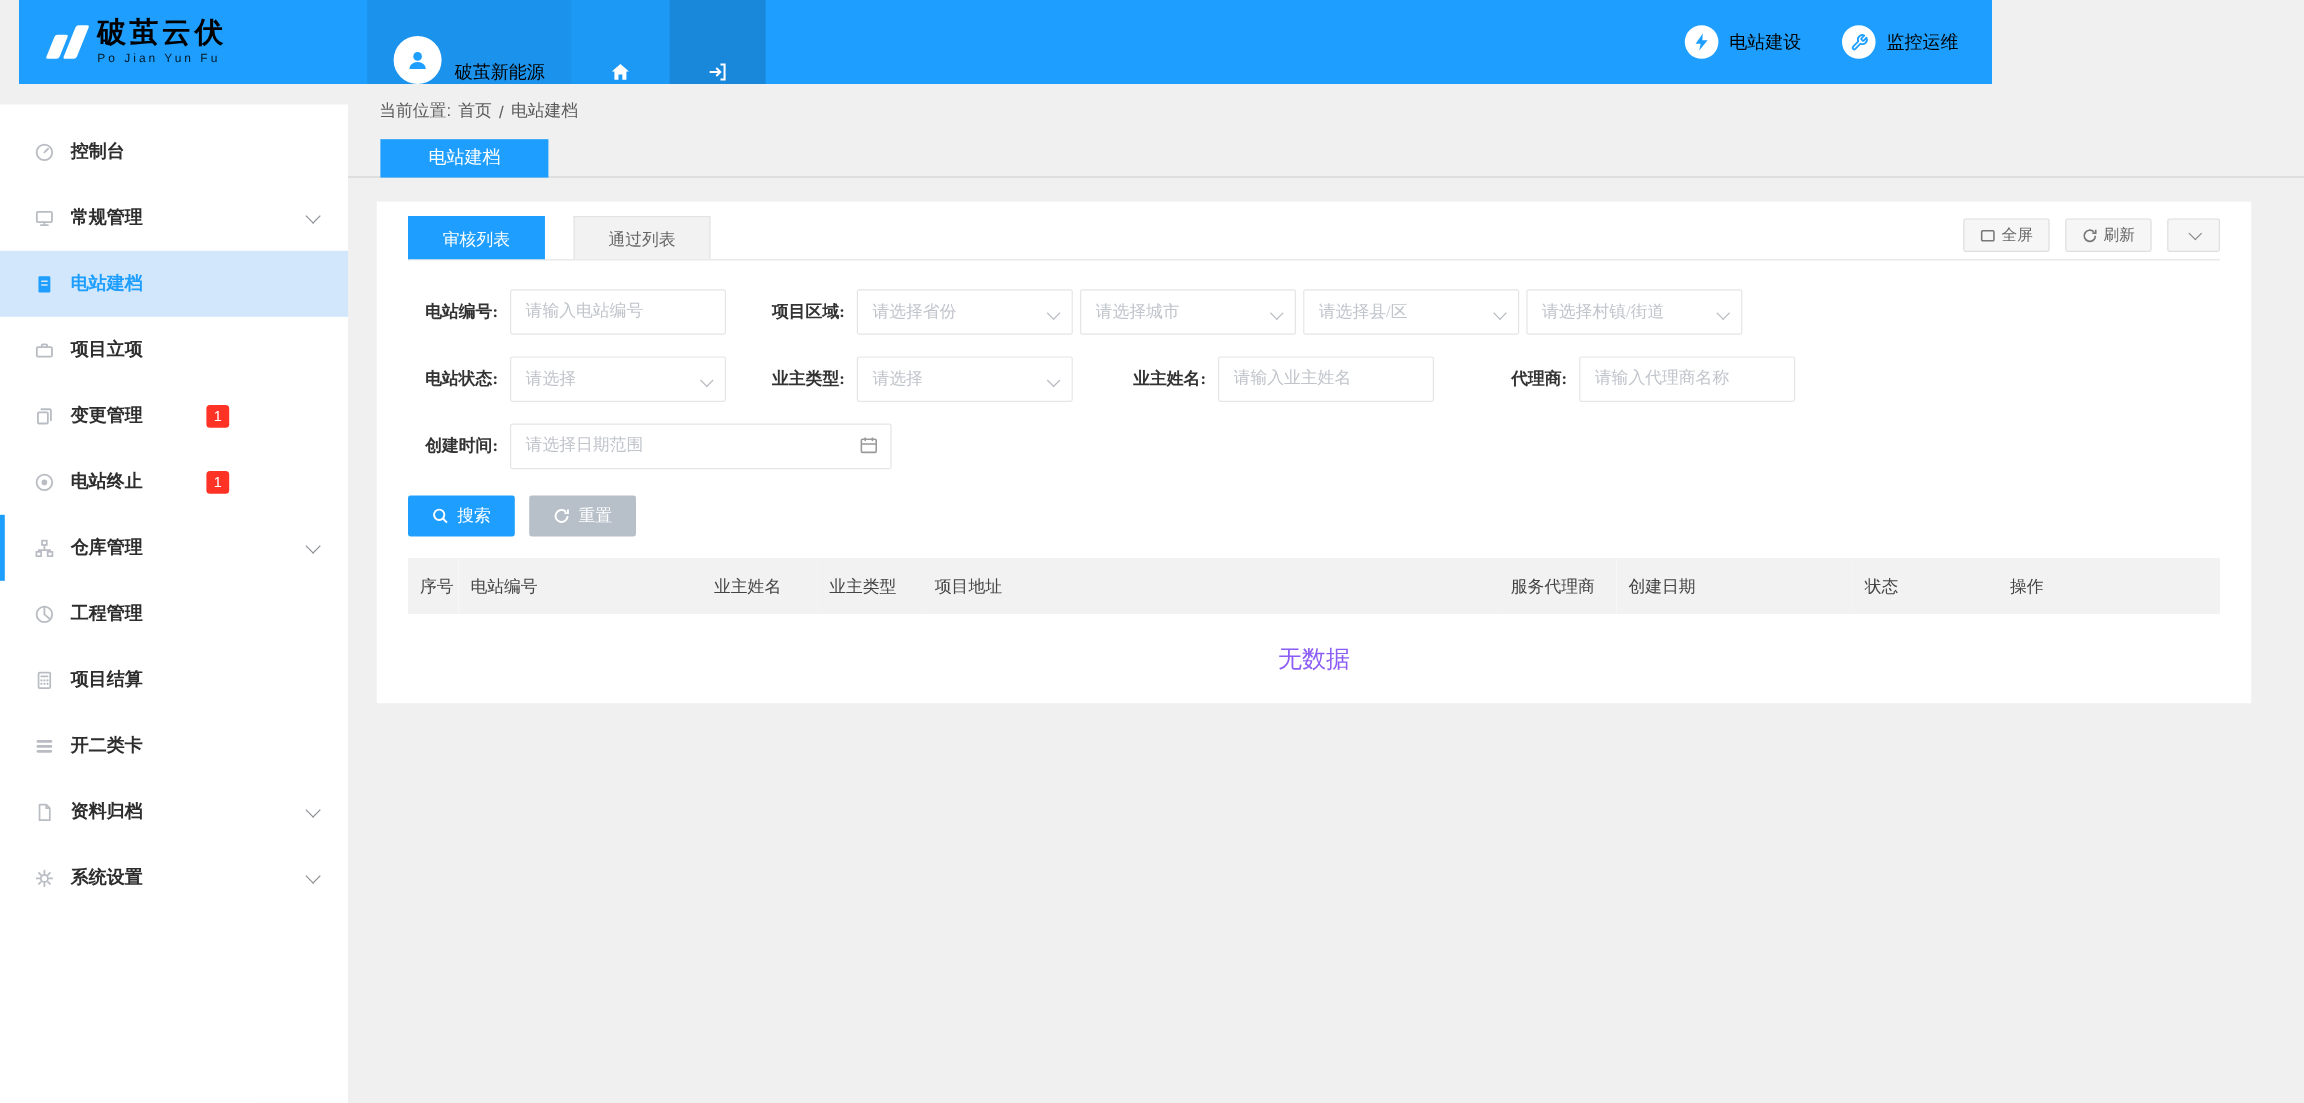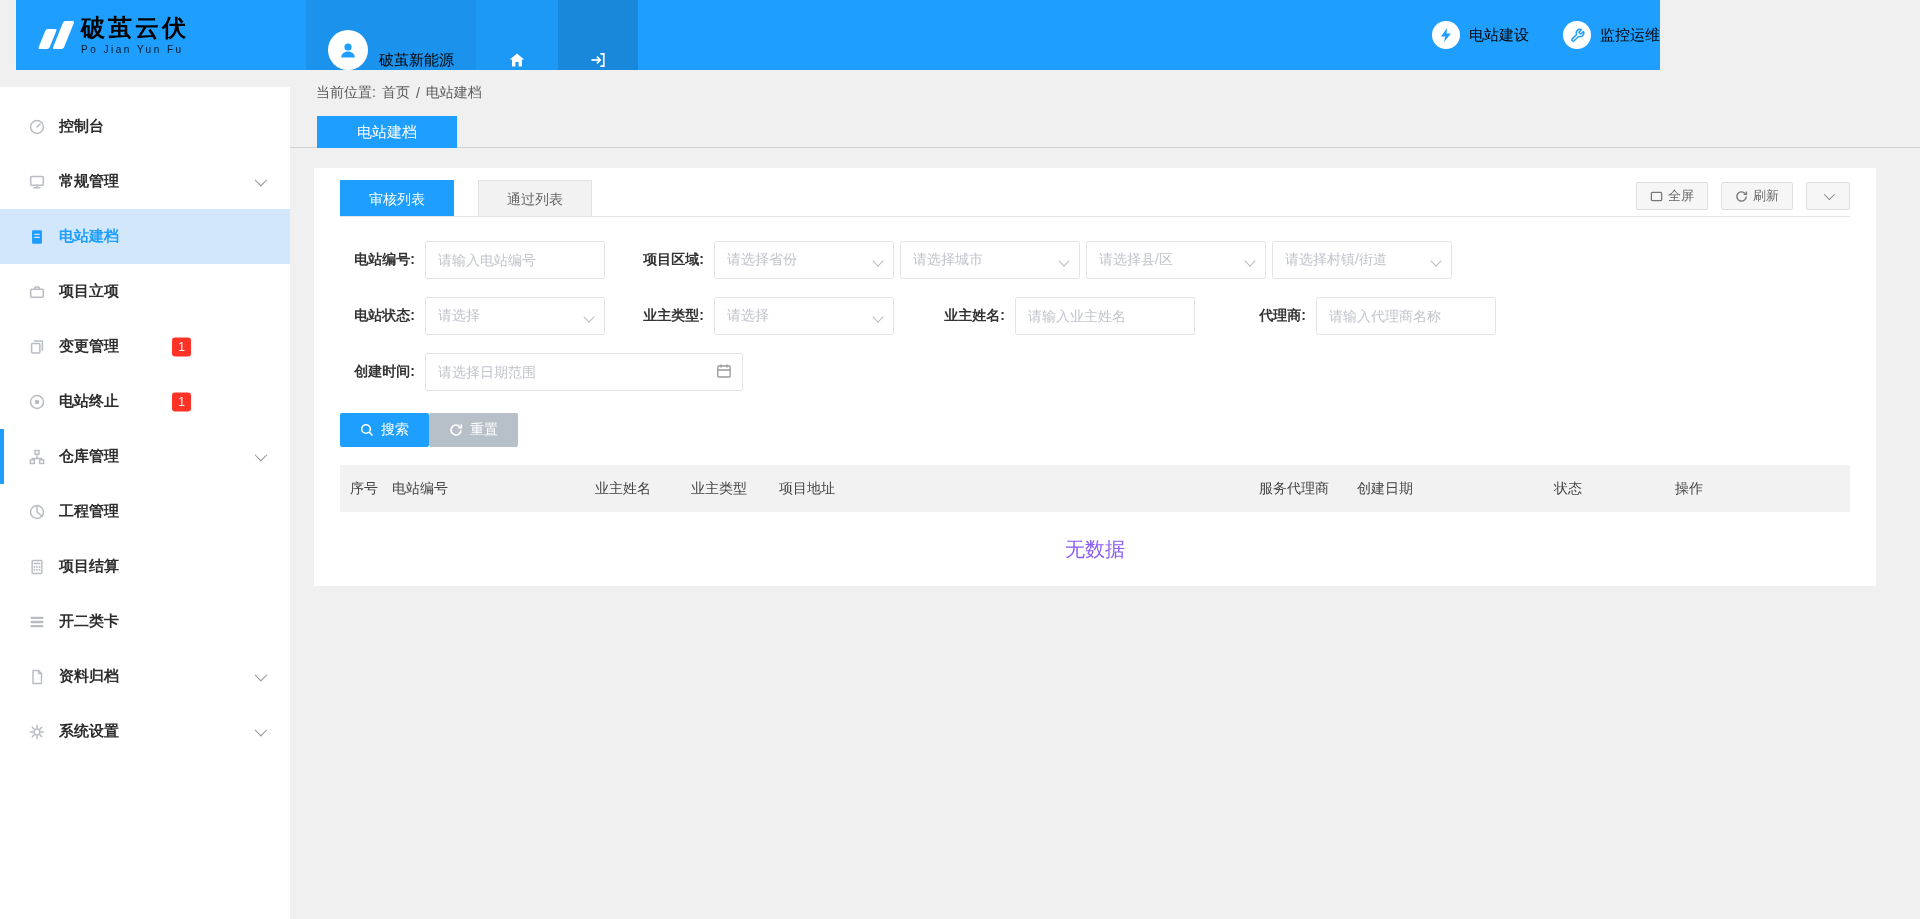--- a/index.html
+++ b/index.html
@@ -13,21 +13,21 @@
   .logo-mark span { display:block; width:11px; height:28px; background:#fff; transform:skewX(-22deg); border-radius:2px; }
   .logo-mark span:first-child { height:20px; margin-top:8px; }
   .logo-title { font-size:24px; font-weight:700; letter-spacing:3px; line-height:1.1; }
   .logo-sub { font-size:10px; letter-spacing:2.5px; opacity:.85; margin-top:2px; }
   .hnav { display:flex; align-items:stretch; }
   .hnav-item { display:flex; align-items:flex-end; padding:0 22px; cursor:pointer; font-size:15px; gap:11px; }
   .hnav-item.user { background:rgba(0,0,0,.08); }
   .hnav-item.home { background:rgba(0,0,0,.04); padding:0 31px; }
   .hnav-item.exit { background:rgba(0,0,0,.14); padding:0 30px; }
   .avatar { width:40px; height:40px; border-radius:50%; background:#fff; display:flex; align-items:center; justify-content:center; flex:none; }
-  .hright { margin-left:auto; display:flex; align-items:center; gap:34px; }
+  .hright { margin-left:auto; display:flex; align-items:center; gap:34px; padding-right:28px; }
   .hmodule { display:flex; align-items:center; gap:9px; font-size:15px; cursor:pointer; }
   .circle-ic { width:28px; height:28px; border-radius:50%; background:#fff; display:flex; align-items:center; justify-content:center; flex:none; }
 
   
   .sidebar { position:fixed; top:70px; left:0; width:290px; bottom:0; background:#fff; padding-top:12px; z-index:10;margin-top:17px; }
   .side-item { position:relative; height:55px; display:flex; align-items:center; padding:0 26px 0 28px; font-size:15px; font-weight:700; color:#2d2d2d; cursor:pointer; }
   .side-item .s-icon { width:18px; height:18px; margin-right:13px; color:#b9bdc3; display:flex; flex:none; }
   .side-item .s-icon svg { width:18px; height:18px; }
   .side-item.active { background:#d2e7fb; color:#1e9fff; }
   .side-item.active .s-icon { color:#1e9fff; }
@@ -45,36 +45,36 @@
   .card { margin:20px 44px 0 24px; background:#fff; padding:12px 26px 0 26px; }
   .card-head { position:relative; display:flex; align-items:flex-end; border-bottom:1px solid #e4e4e4; height:37px;gap:24px; }
   .ctab { height:36px; line-height:36px; padding:0 28px; font-size:14px; cursor:pointer; background:#f2f2f2; color:#666; border:1px solid #e3e3e3; border-bottom:none; }
   .ctab.active { background:#1e9fff; color:#fff; border-color:#1e9fff; }
   .head-tools { position:absolute; right:0; top:2px; display:flex; gap:13px; }
   .tool-btn { display:inline-flex; align-items:center; justify-content:center; gap:5px; height:28px; padding:0 13px; background:#f6f6f6; border:1px solid #dedede; border-radius:2px; font-size:13px; color:#666; cursor:pointer; font-family:inherit; }
   .tool-btn.sq { width:44px; padding:0; }
   .chev-d { width:8px; height:8px; border-right:1.5px solid #888; border-bottom:1.5px solid #888; transform:rotate(45deg) translateY(-2px); }
 
   .filters { padding-top:24px; }
-  .f-row { display:flex; align-items:center; margin-bottom:18px; }
+  .f-row { display:flex; align-items:center; margin-bottom:18px;font-family:Liberation Serif, serif; }
   .f-label { width:85px; text-align:right; padding-right:10px; font-size:14px; font-weight:700; color:#333; white-space:nowrap; flex:none; }
   .f-gap { margin-left:24px; }
   .f-gap2 { margin-left:36px; }
   .inp, .select { height:38px; width:180px; border:1px solid #e5e5e5; border-radius:2px; background:#fff; font-size:14px; }
   .inp { padding:0 12px; color:#333; outline:none; font-family:inherit; }
   .inp::placeholder { color:#c0c4cb; }
   .select { display:flex; align-items:center; padding:0 26px 0 12px; position:relative; cursor:pointer; }
   .select .ph { color:#c0c4cb; white-space:nowrap; overflow:hidden; }
   .sel-arrow { position:absolute; right:11px; top:15px; width:8px; height:8px; border-right:1.5px solid #b9bdc3; border-bottom:1.5px solid #b9bdc3; transform:rotate(45deg); }
   .sel-gap { margin-left:6px; }
   .date-wrap { position:relative; width:318px; }
   .date-wrap .inp { width:318px; padding-right:36px; }
   .date-ic { position:absolute; right:11px; top:10px; }
 
-  .actions { margin-top:22px; display:flex; }
+  .actions { margin-top:22px; display:flex; gap:12px; }
   .btn { display:inline-flex; align-items:center; gap:7px; height:34px; padding:0 20px; border:none; border-radius:2px; color:#fff; font-size:14px; cursor:pointer; font-family:inherit; }
   .btn-search { background:#1e9fff; }
   .btn-reset { background:#b7c0c9; }
 
   .grid-wrap { margin-top:18px; }
   table.grid { width:100%; border-collapse:collapse; table-layout:fixed; }
   table.grid th { height:47px; background:#f2f2f2; font-size:14px; font-weight:400; color:#444; text-align:left; padding:0 10px; white-space:nowrap; overflow:hidden; }
   table.grid td.empty { height:74px; text-align:center; color:#8b5cf6; font-size:20px; }
 </style>
 </head>

